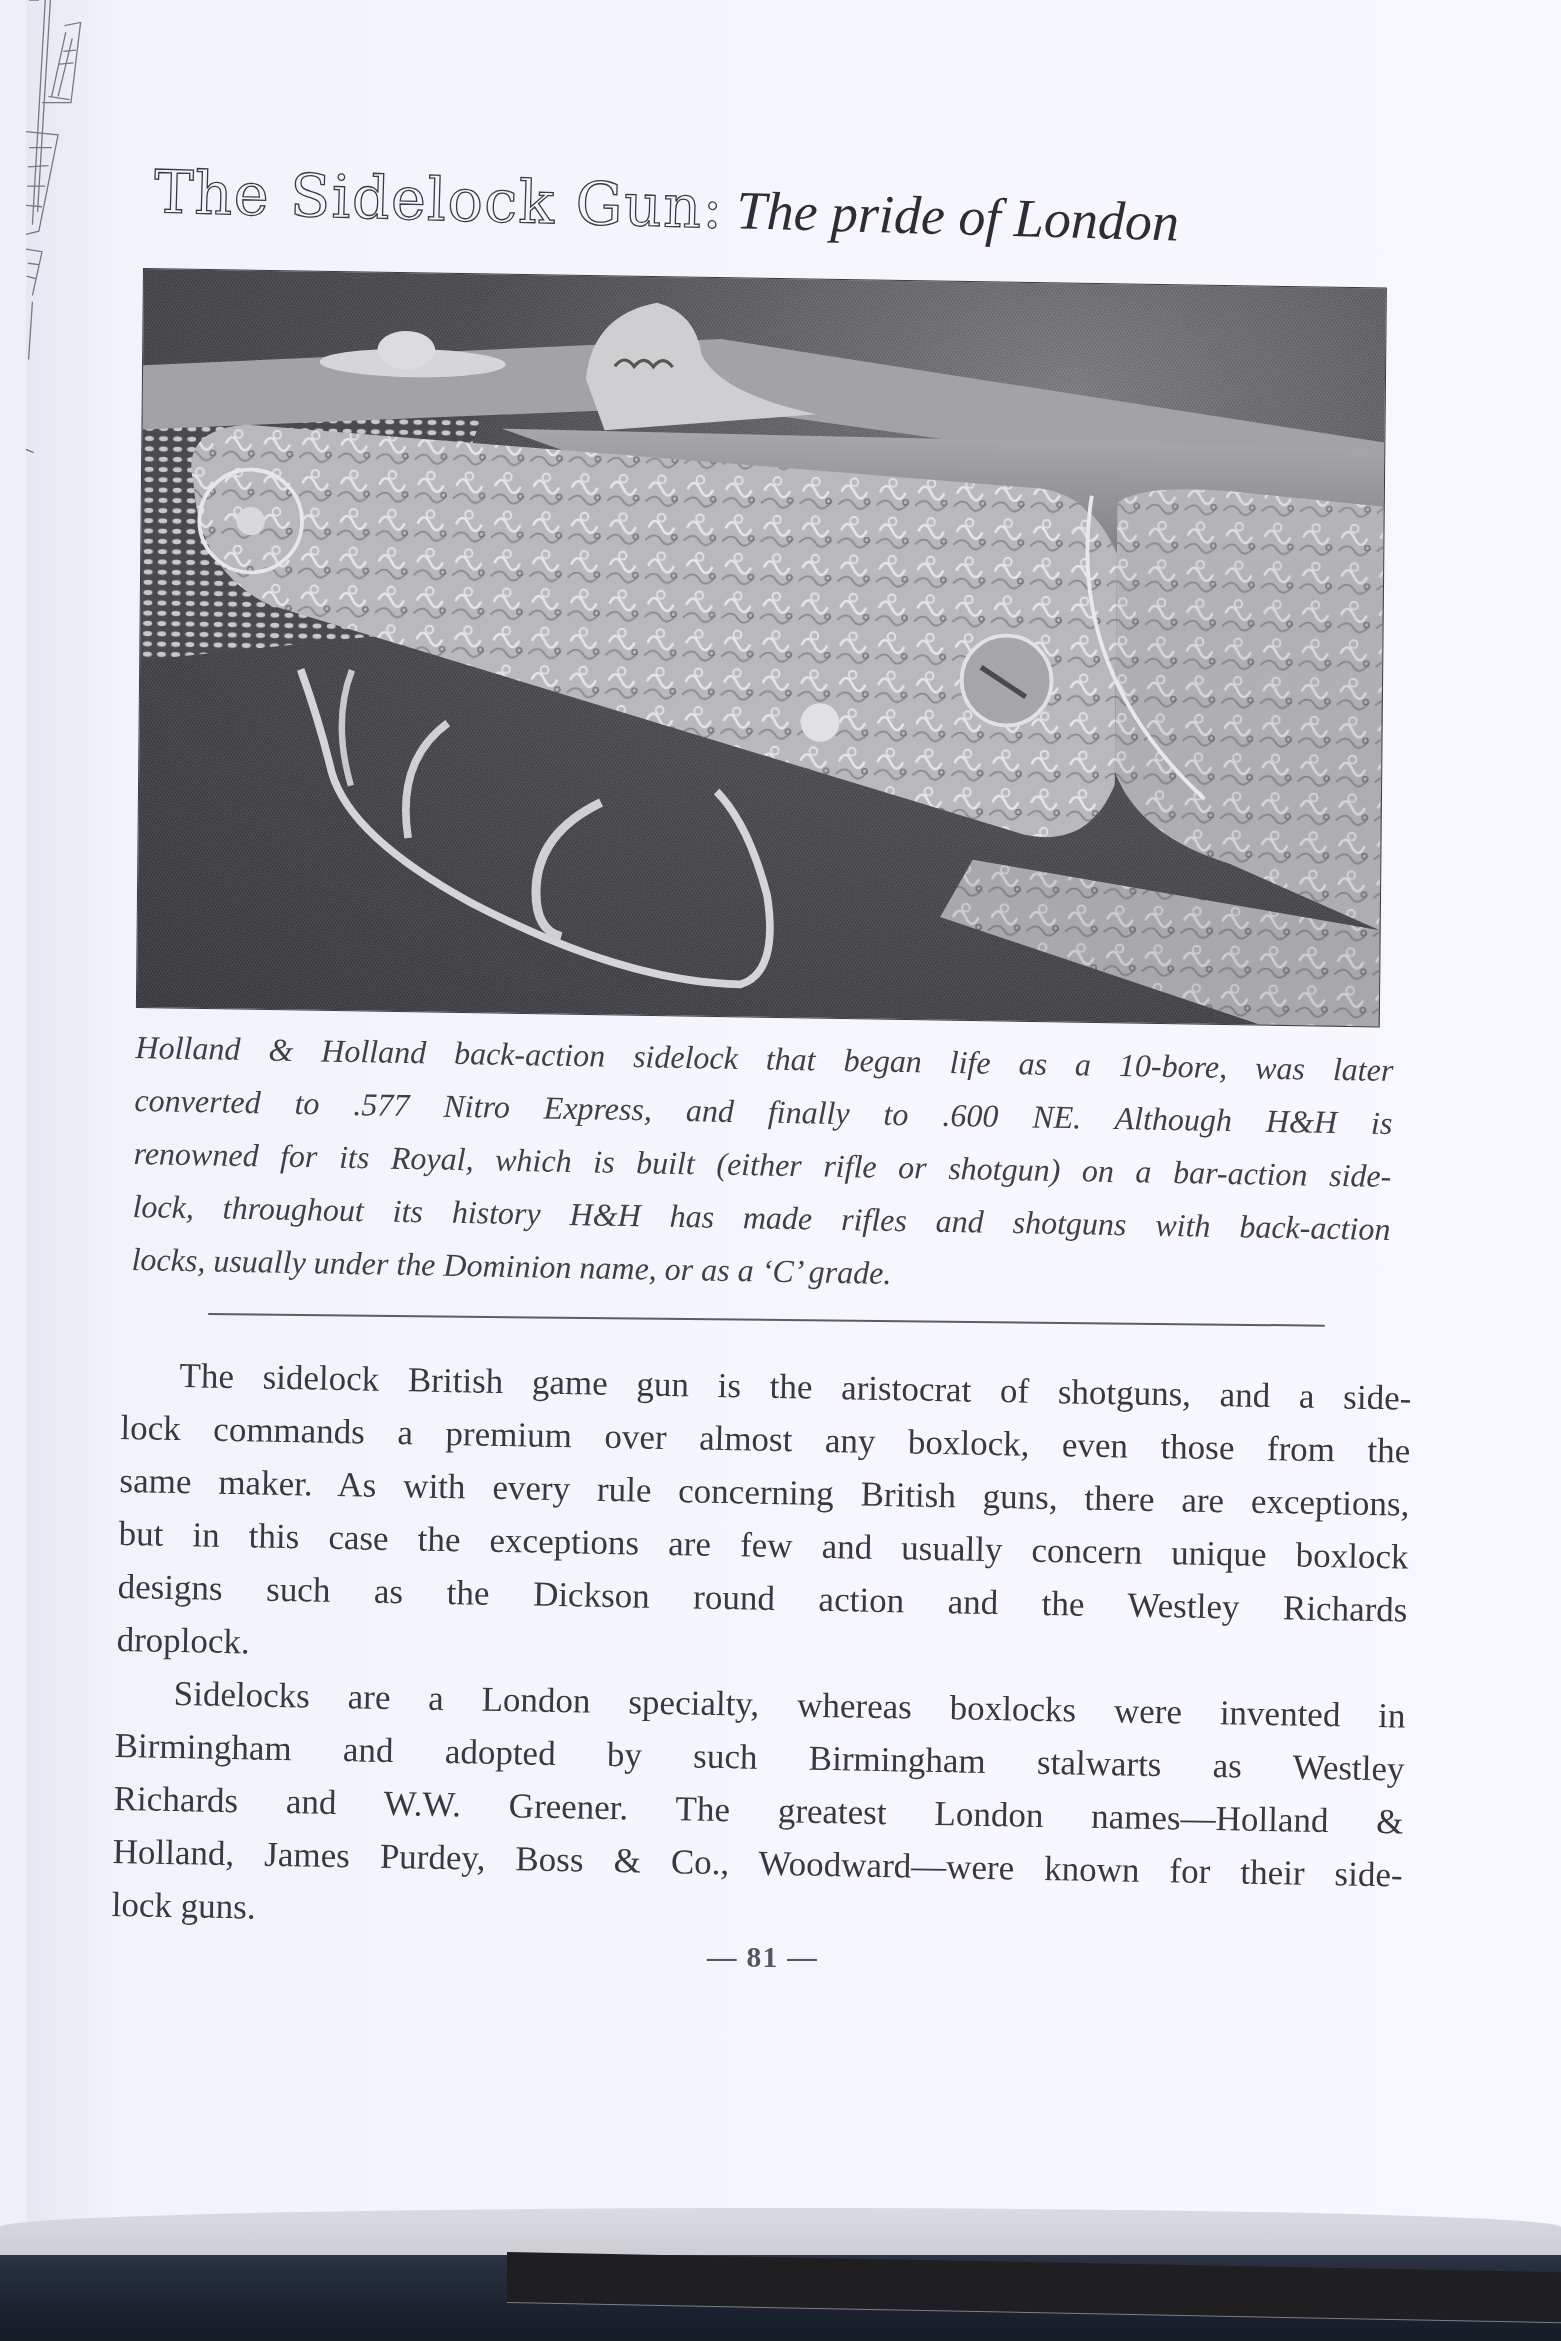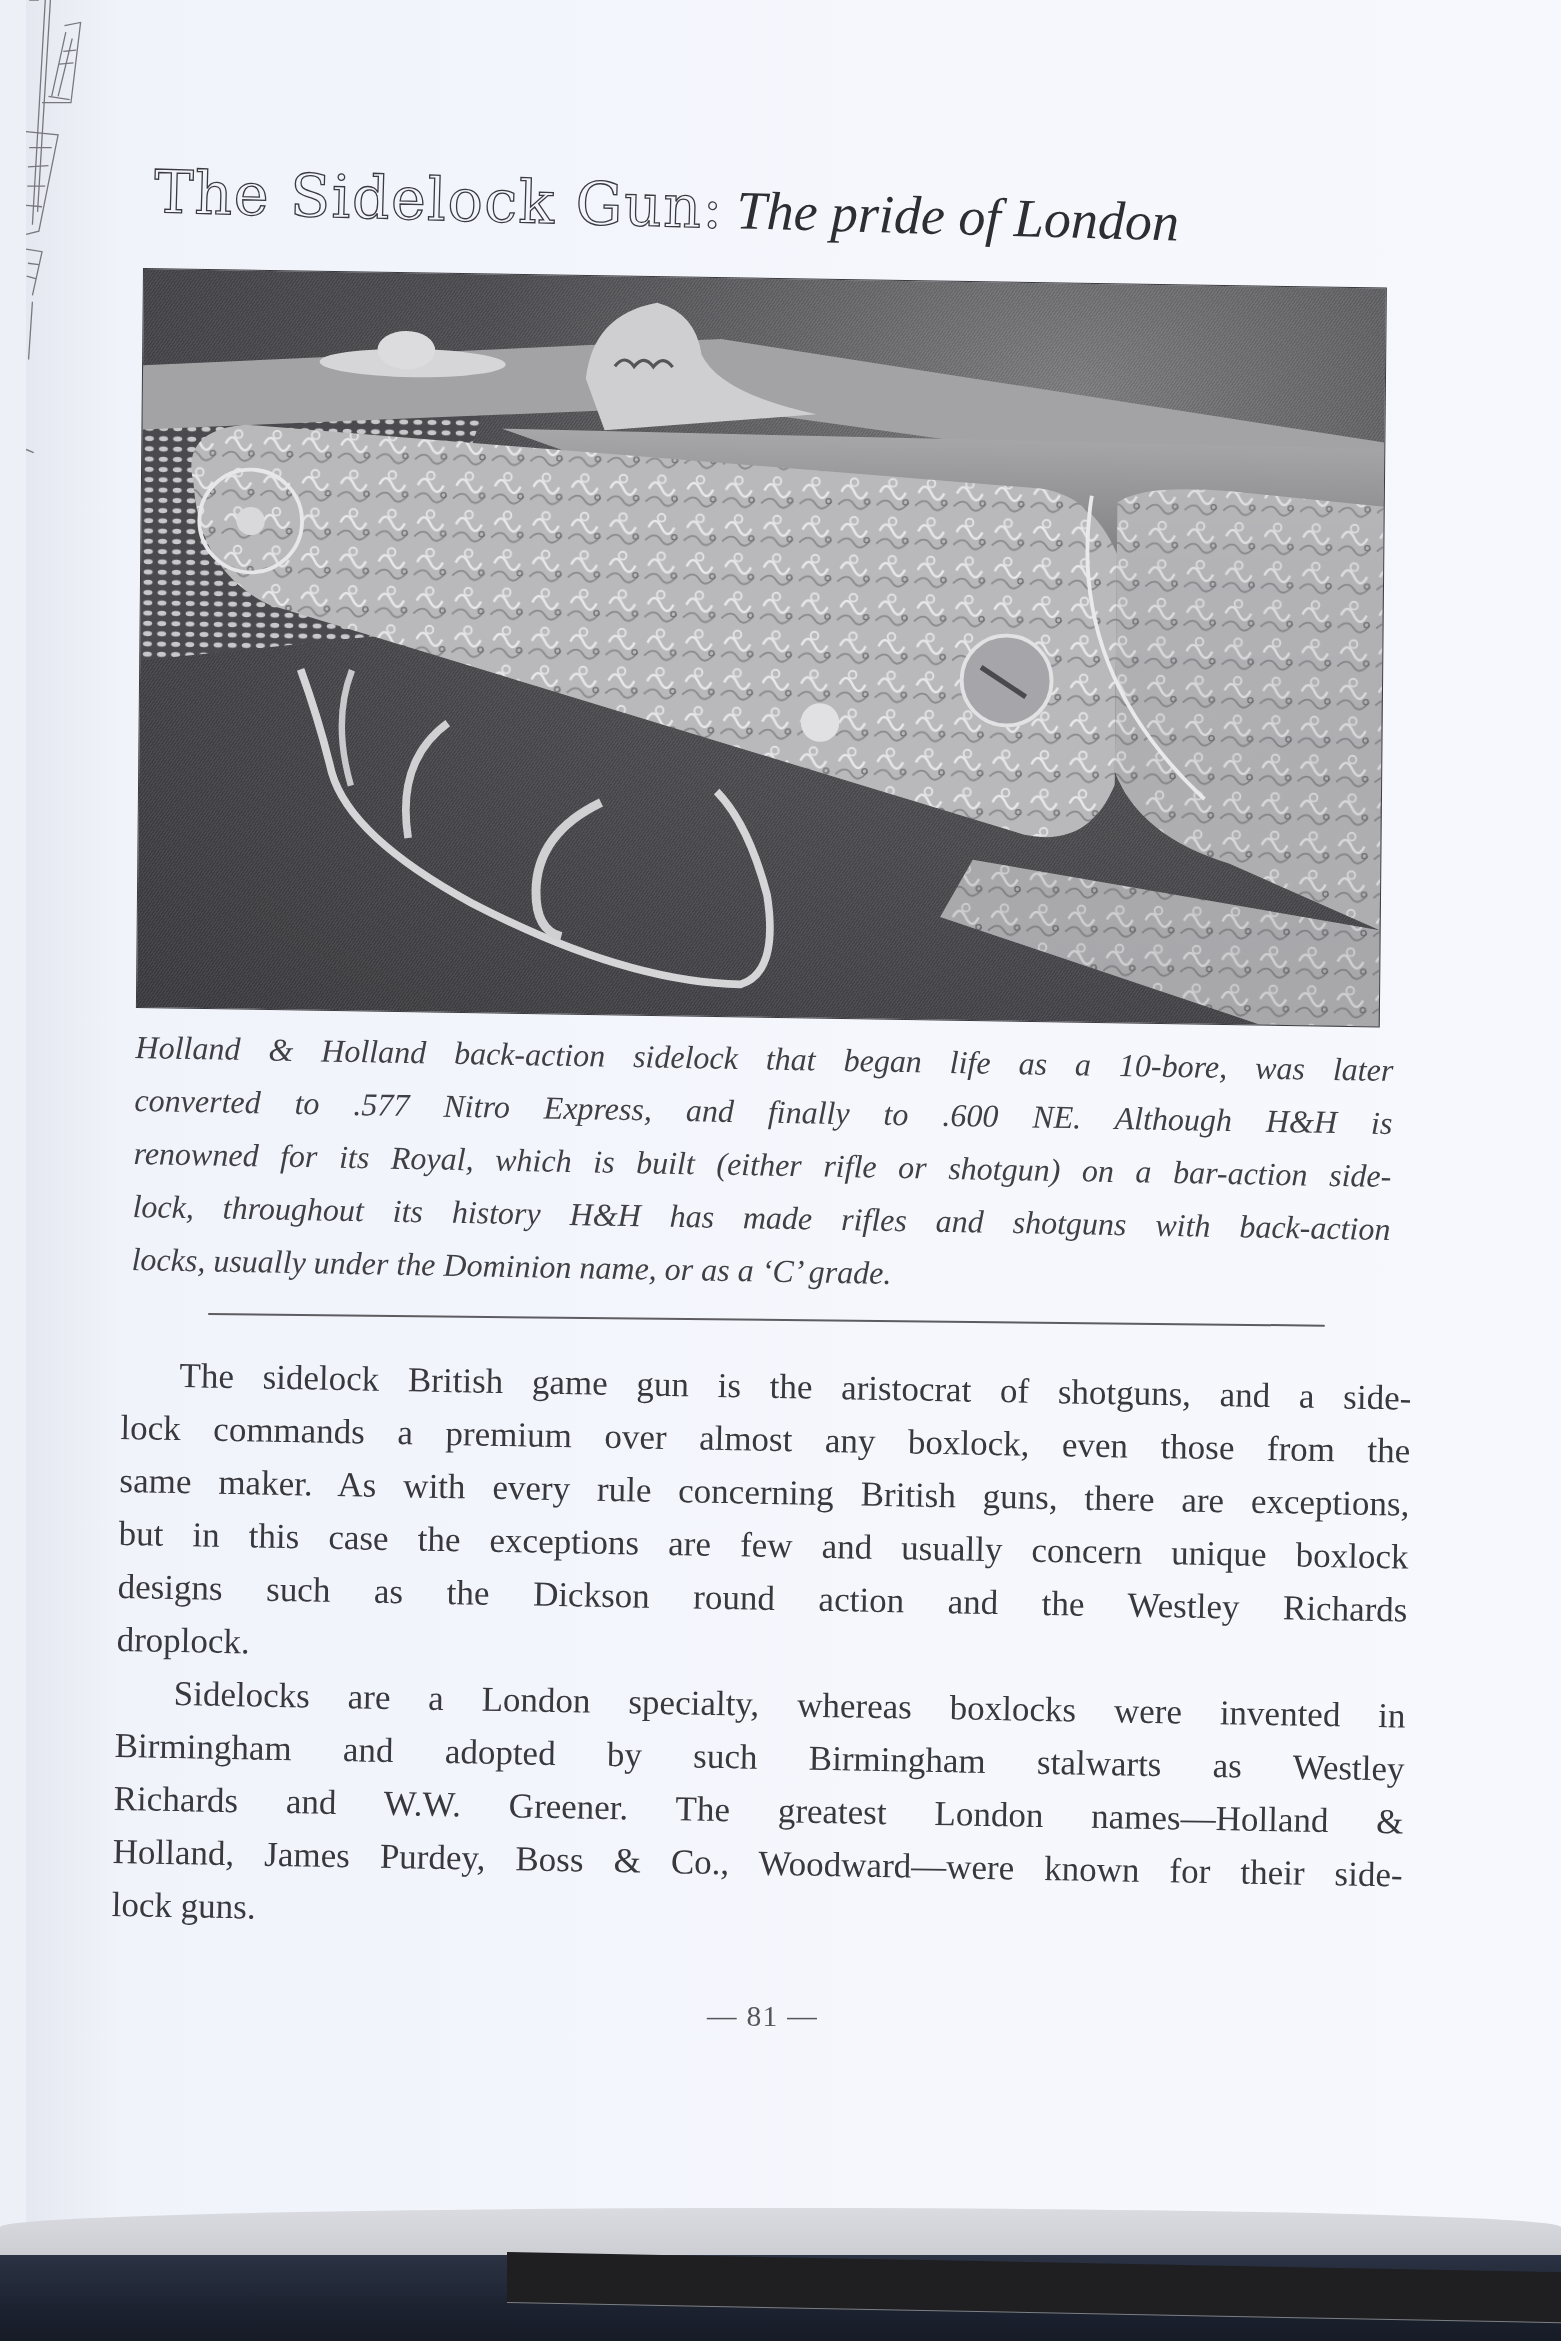--- a/index.html
+++ b/index.html
@@ -157,25 +157,26 @@
     }
     .para .line.indent {
       padding-left: 58px;
     }
     .para .line.last {
       text-align-last: left;
     }
     .page-number {
       position: absolute;
       left: 681px;
-      top: 2000px;
+      top: 1941px;
       font-family: "Liberation Serif", serif;
       font-size: 29.5px;
       color: #55555a;
       letter-spacing: 1.3px;
+      font-weight: bold;
     }
   </style>
 </head>
 <body>
 
 <div class="page">
 
   <svg class="facing-sketch" viewBox="0 0 95 3400" preserveAspectRatio="none">
     <g stroke="#77777c" stroke-width="2" fill="none">
       <path d="M5 0 L20 0 M30 0 L10 350 M38 0 L18 330"></path>

